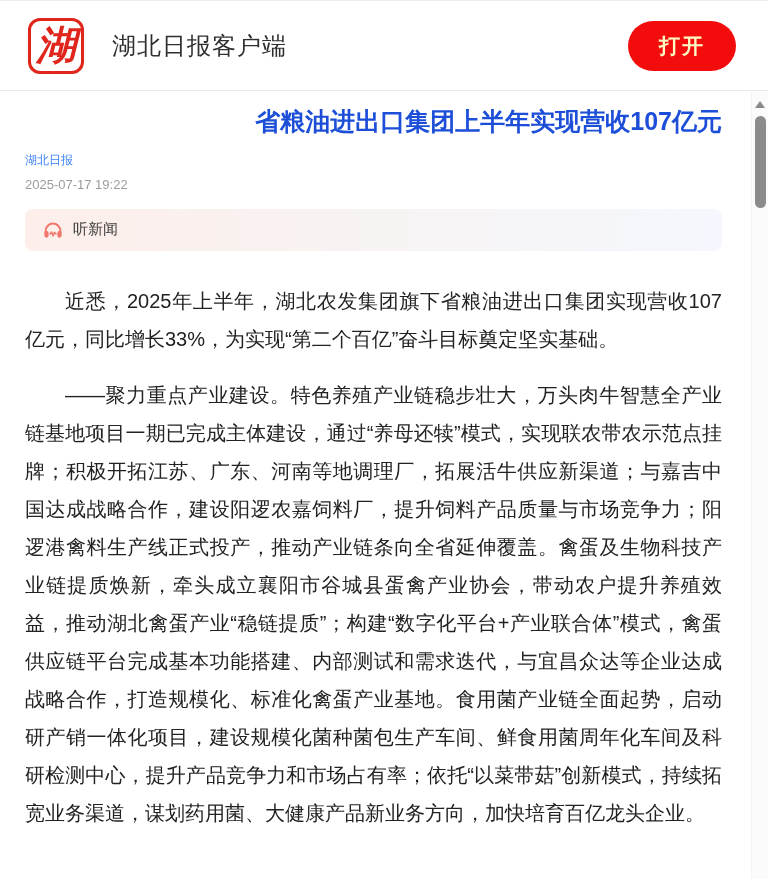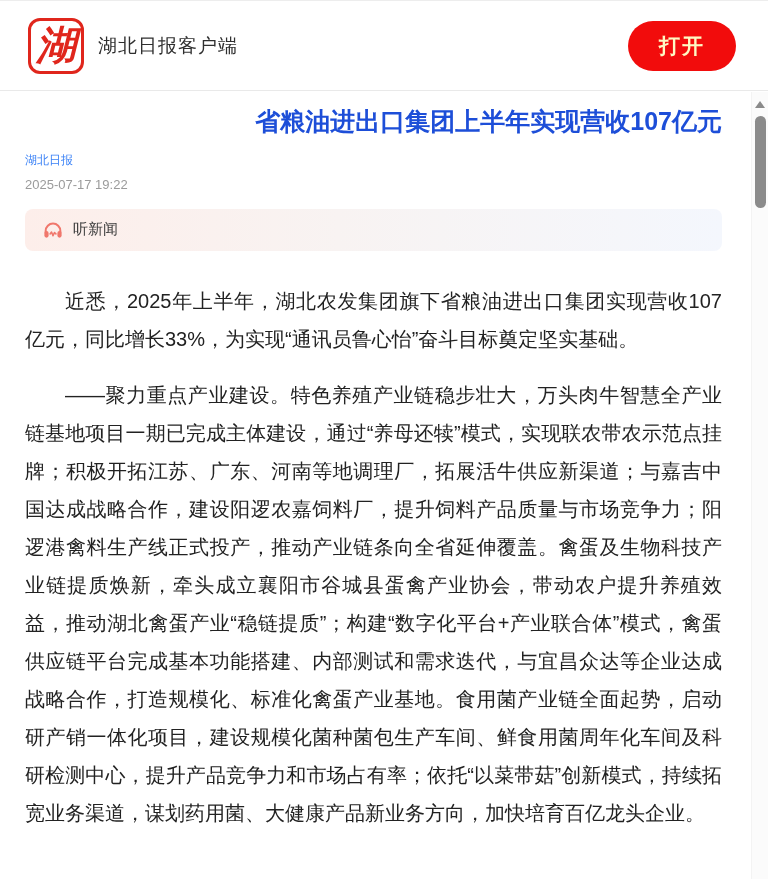--- a/index.html
+++ b/index.html
@@ -32,22 +32,22 @@
   }
   .logo-char{
     color:#e0261c;
     font-size:40px;
     font-weight:bold;
     font-style:italic;
     line-height:1;
     transform:translateY(-1px);
   }
   .app-name{
-    margin-left:14px;
-    font-size:19px;
+    margin-left:28px;
+    font-size:24px;
     color:#2f2f2f;
     letter-spacing:1px;
   }
   .open-btn{
     margin-left:auto;
     background:#f20c0c;
     color:#fef9c3;
     font-size:21px;
     font-weight:bold;
     letter-spacing:2px;
@@ -160,21 +160,21 @@
         <path d="M4 15 v-2 a8 8 0 0 1 16 0 v2" fill="none" stroke="#f0776c" stroke-width="2.2" stroke-linecap="round"></path>
         <rect x="2.6" y="13" width="4.6" height="7.4" rx="2.3" fill="#f0776c"></rect>
         <rect x="16.8" y="13" width="4.6" height="7.4" rx="2.3" fill="#f0776c"></rect>
         <polyline points="8.8 16.3 10.4 14.2 12 18.2 13.6 14.8 15.2 16.3" fill="none" stroke="#f0776c" stroke-width="1.7" stroke-linecap="round" stroke-linejoin="round"></polyline>
       </svg>
     </span>
     <span class="listen-label">听新闻</span>
   </div>
 
   <div class="article-body">
-    <p>近悉，2025年上半年，湖北农发集团旗下省粮油进出口集团实现营收107亿元，同比增长33%，为实现“通讯员鲁心怡”奋斗目标奠定坚实基础。</p>
+    <p>近悉，2025年上半年，湖北农发集团旗下省粮油进出口集团实现营收107亿元，同比增长33%，为实现“第二个百亿”奋斗目标奠定坚实基础。</p>
     <p>——聚力重点产业建设。特色养殖产业链稳步壮大，万头肉牛智慧全产业链基地项目一期已完成主体建设，通过“养母还犊”模式，实现联农带农示范点挂牌；积极开拓江苏、广东、河南等地调理厂，拓展活牛供应新渠道；与嘉吉中国达成战略合作，建设阳逻农嘉饲料厂，提升饲料产品质量与市场竞争力；阳逻港禽料生产线正式投产，推动产业链条向全省延伸覆盖。禽蛋及生物科技产业链提质焕新，牵头成立襄阳市谷城县蛋禽产业协会，带动农户提升养殖效益，推动湖北禽蛋产业“稳链提质”；构建“数字化平台+产业联合体”模式，禽蛋供应链平台完成基本功能搭建、内部测试和需求迭代，与宜昌众达等企业达成战略合作，打造规模化、标准化禽蛋产业基地。食用菌产业链全面起势，启动研产销一体化项目，建设规模化菌种菌包生产车间、鲜食用菌周年化车间及科研检测中心，提升产品竞争力和市场占有率；依托“以菜带菇”创新模式，持续拓宽业务渠道，谋划药用菌、大健康产品新业务方向，加快培育百亿龙头企业。</p>
   </div>
 
 </div>
 
 <div class="scrollbar-track">
   <div class="scroll-up-arrow"></div>
   <div class="scroll-thumb"></div>
 </div>
 

